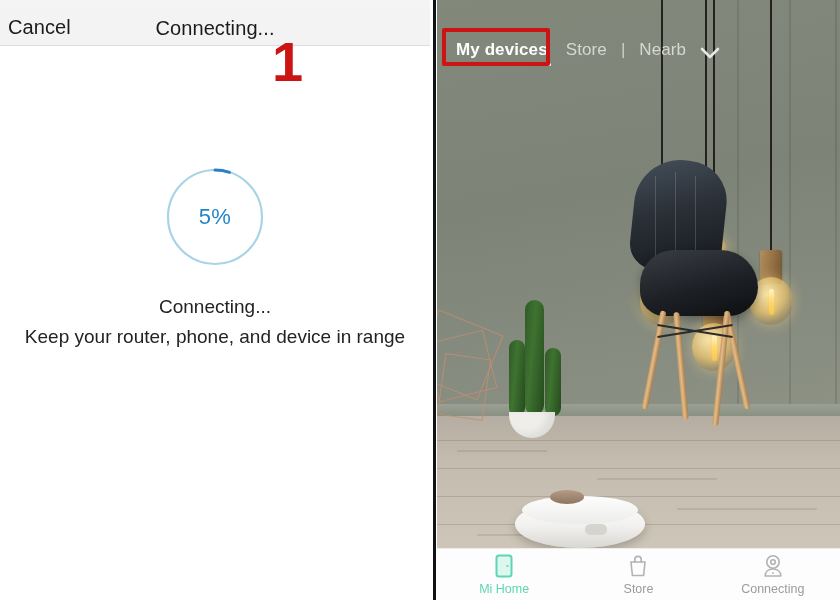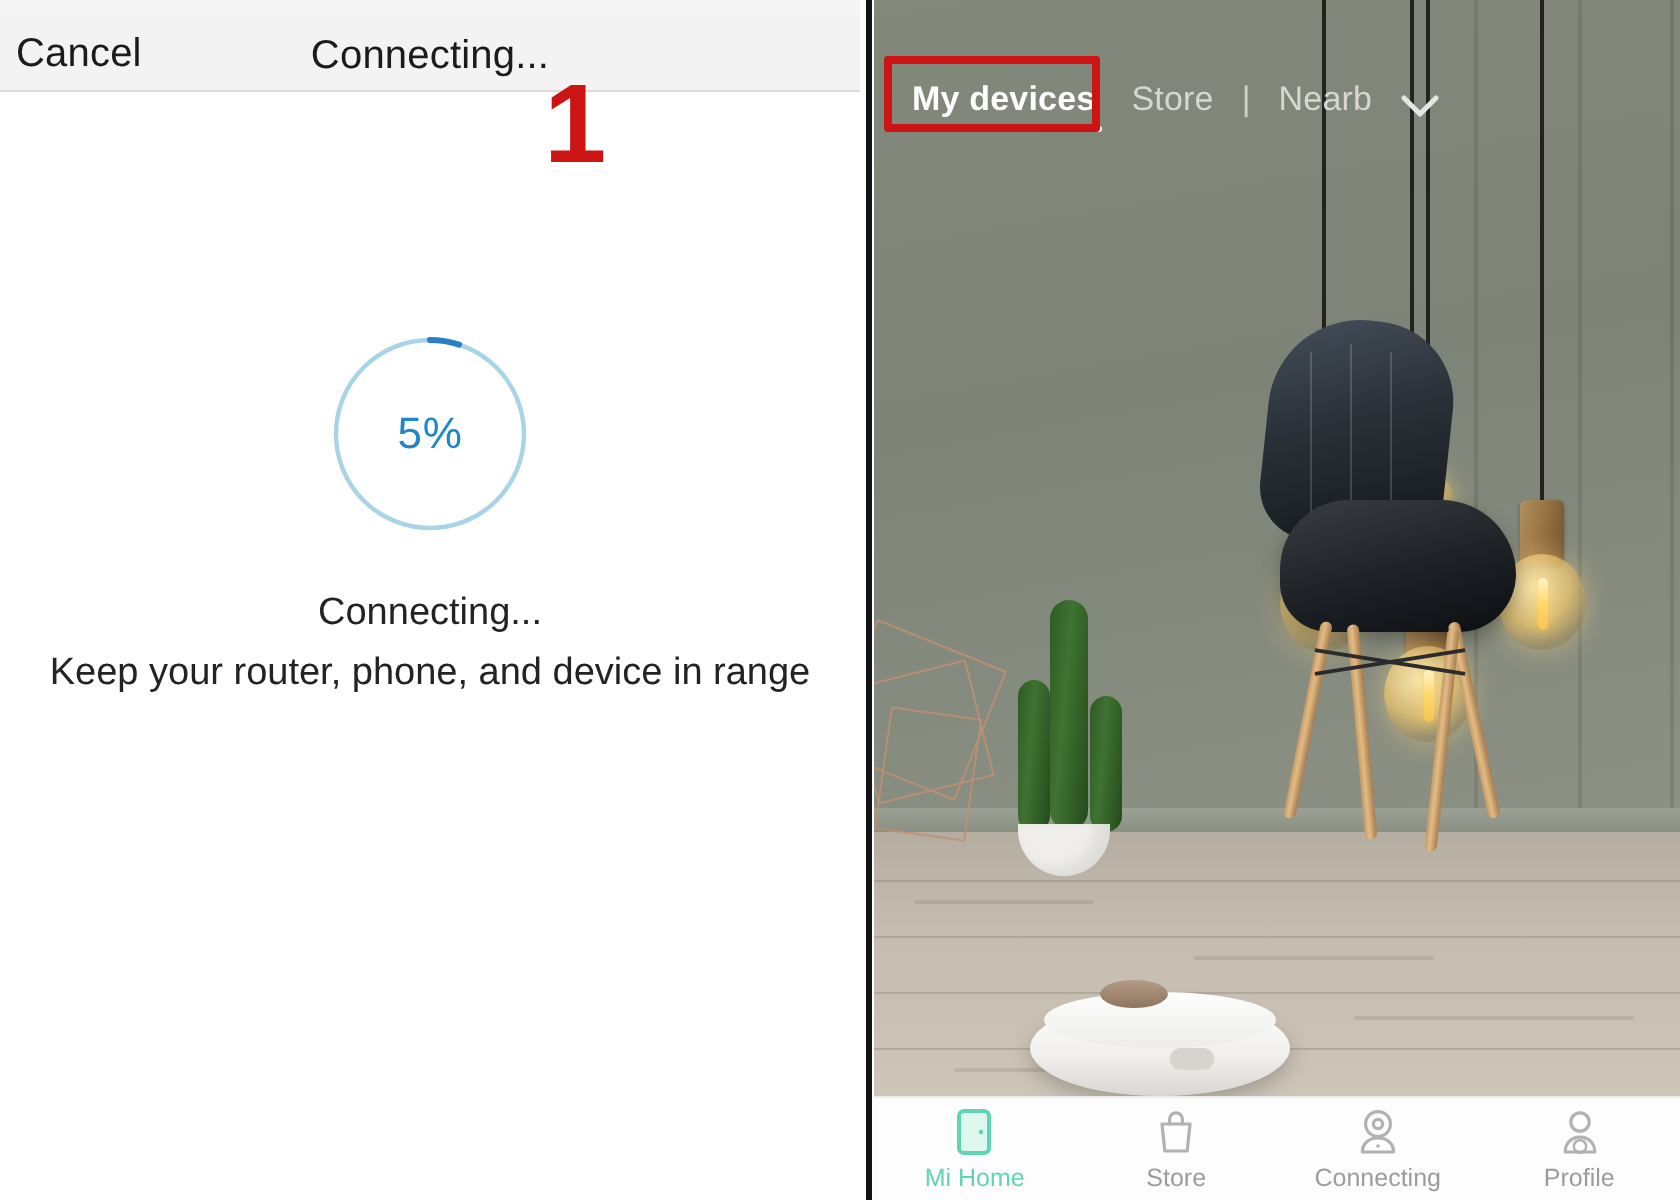--- a/index.html
+++ b/index.html
@@ -392,26 +392,16 @@
           <svg width="24" height="24" viewBox="0 0 24 24" aria-hidden="true">
             <circle cx="12" cy="8" r="6.2" fill="none" stroke="#b2b2b2" stroke-width="1.6"></circle>
             <circle cx="12" cy="8" r="2.3" fill="none" stroke="#b2b2b2" stroke-width="1.6"></circle>
             <path d="M4.2 22 C4.2 17.6 7.6 15 12 15 C16.4 15 19.8 17.6 19.8 22 Z" fill="none" stroke="#b2b2b2" stroke-width="1.6" stroke-linejoin="round"></path>
             <circle cx="12" cy="19" r="0.9" fill="#b2b2b2"></circle>
           </svg>
         </span>
         <span class="tabbar-label">Connecting</span>
       </div>
 
-      <div class="tabbar-item">
-        <span class="tabbar-icon">
-          <svg width="24" height="24" viewBox="0 0 24 24" aria-hidden="true">
-            <circle cx="12" cy="7" r="4.6" fill="none" stroke="#b2b2b2" stroke-width="1.6"></circle>
-            <path d="M4.6 22 C4.6 17.4 7.9 14.6 12 14.6 C16.1 14.6 19.4 17.4 19.4 22 Z" fill="none" stroke="#b2b2b2" stroke-width="1.6" stroke-linejoin="round"></path>
-            <circle cx="12" cy="19.2" r="3.1" fill="none" stroke="#b2b2b2" stroke-width="1.3"></circle>
-          </svg>
-        </span>
-        <span class="tabbar-label">Profile</span>
-      </div>
 
     </div>
   </div>
 </div>
 
 </body></html>

